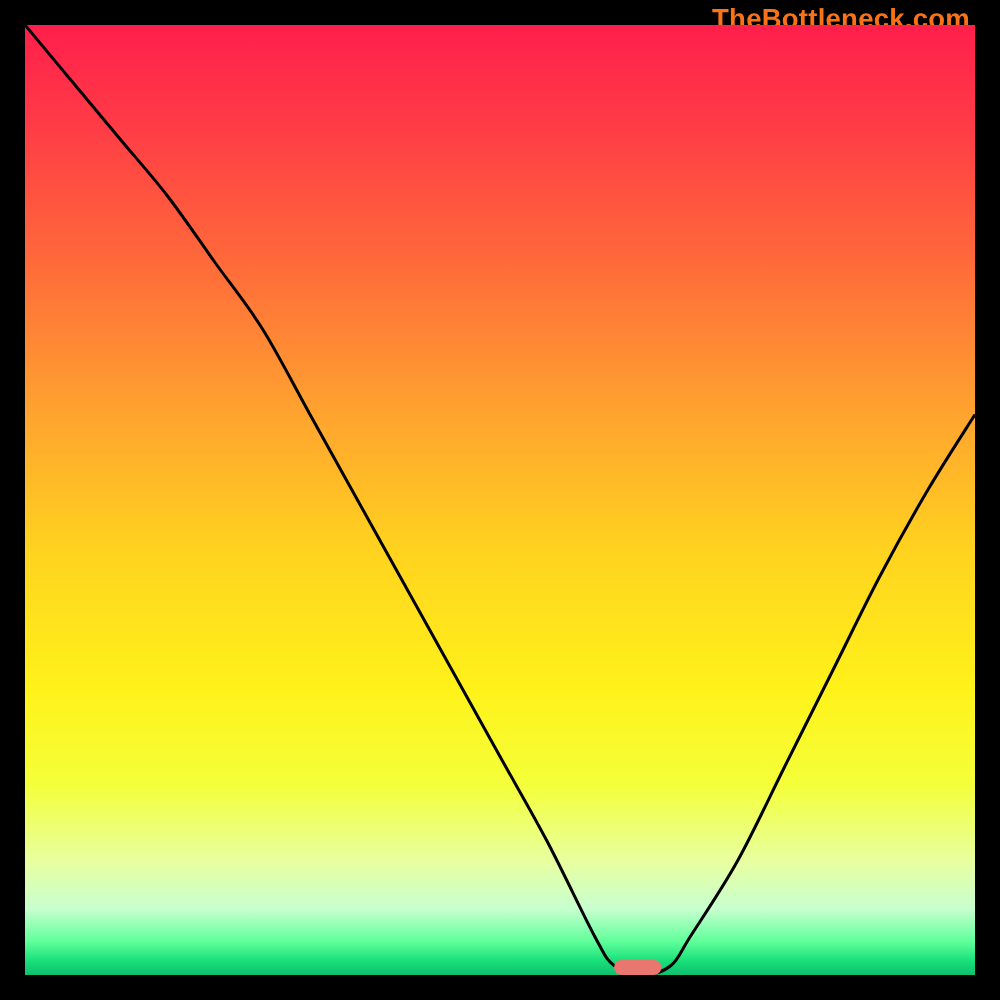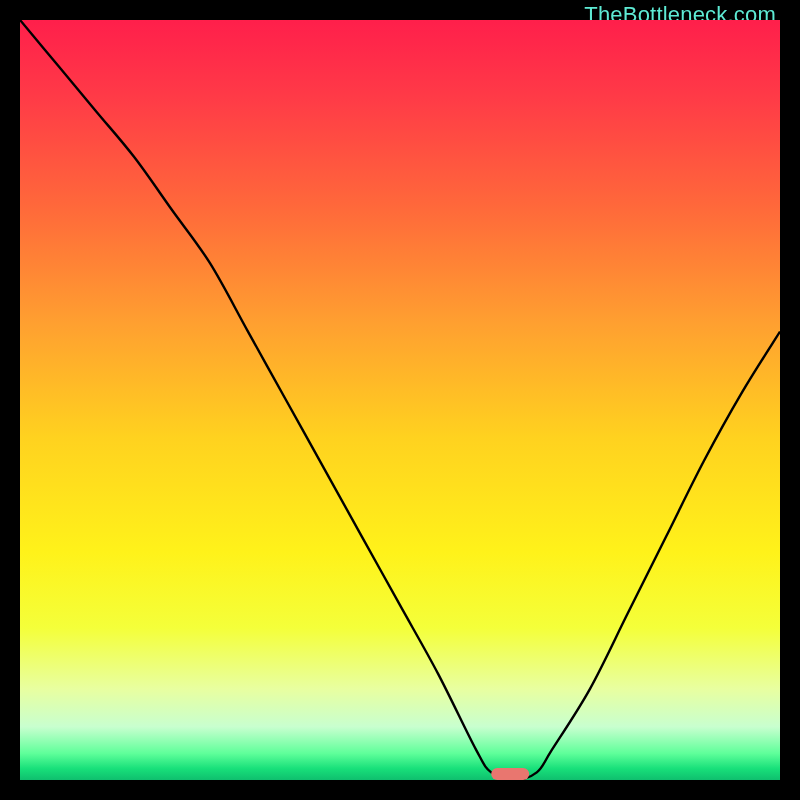--- a/index.html
+++ b/index.html
@@ -23,23 +23,23 @@
     position: absolute;
     left: 0;
     top: 0;
     width: 760px;
     height: 760px;
   }
   .watermark {
     position: absolute;
     top: 2px;
     right: 24px;
-    color: #5eead4;
+    color: #f97316;
     font-size: 22px;
-    font-weight: 400;
+    font-weight: 700;
     letter-spacing: 0.2px;
     user-select: none;
   }
   svg { display: block; }
 </style>
 </head>
 <body>
 
 <div class="watermark">TheBottleneck.com</div>
 

